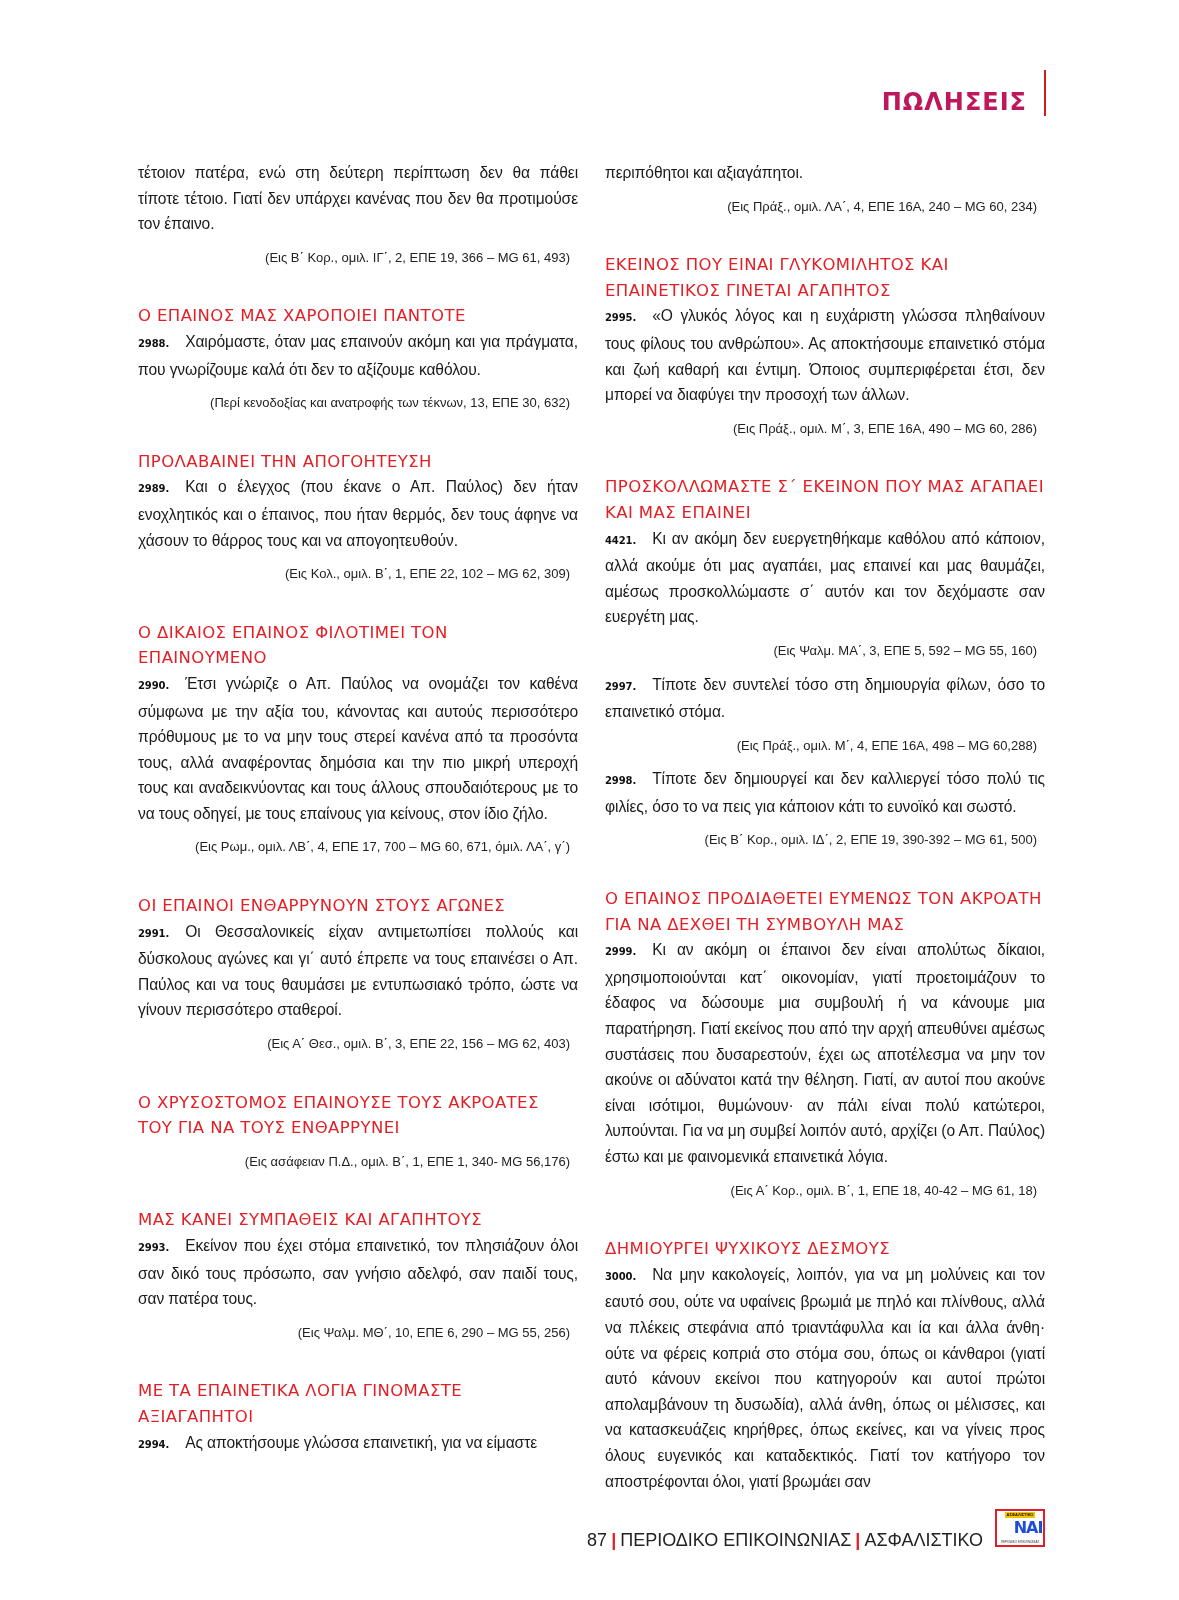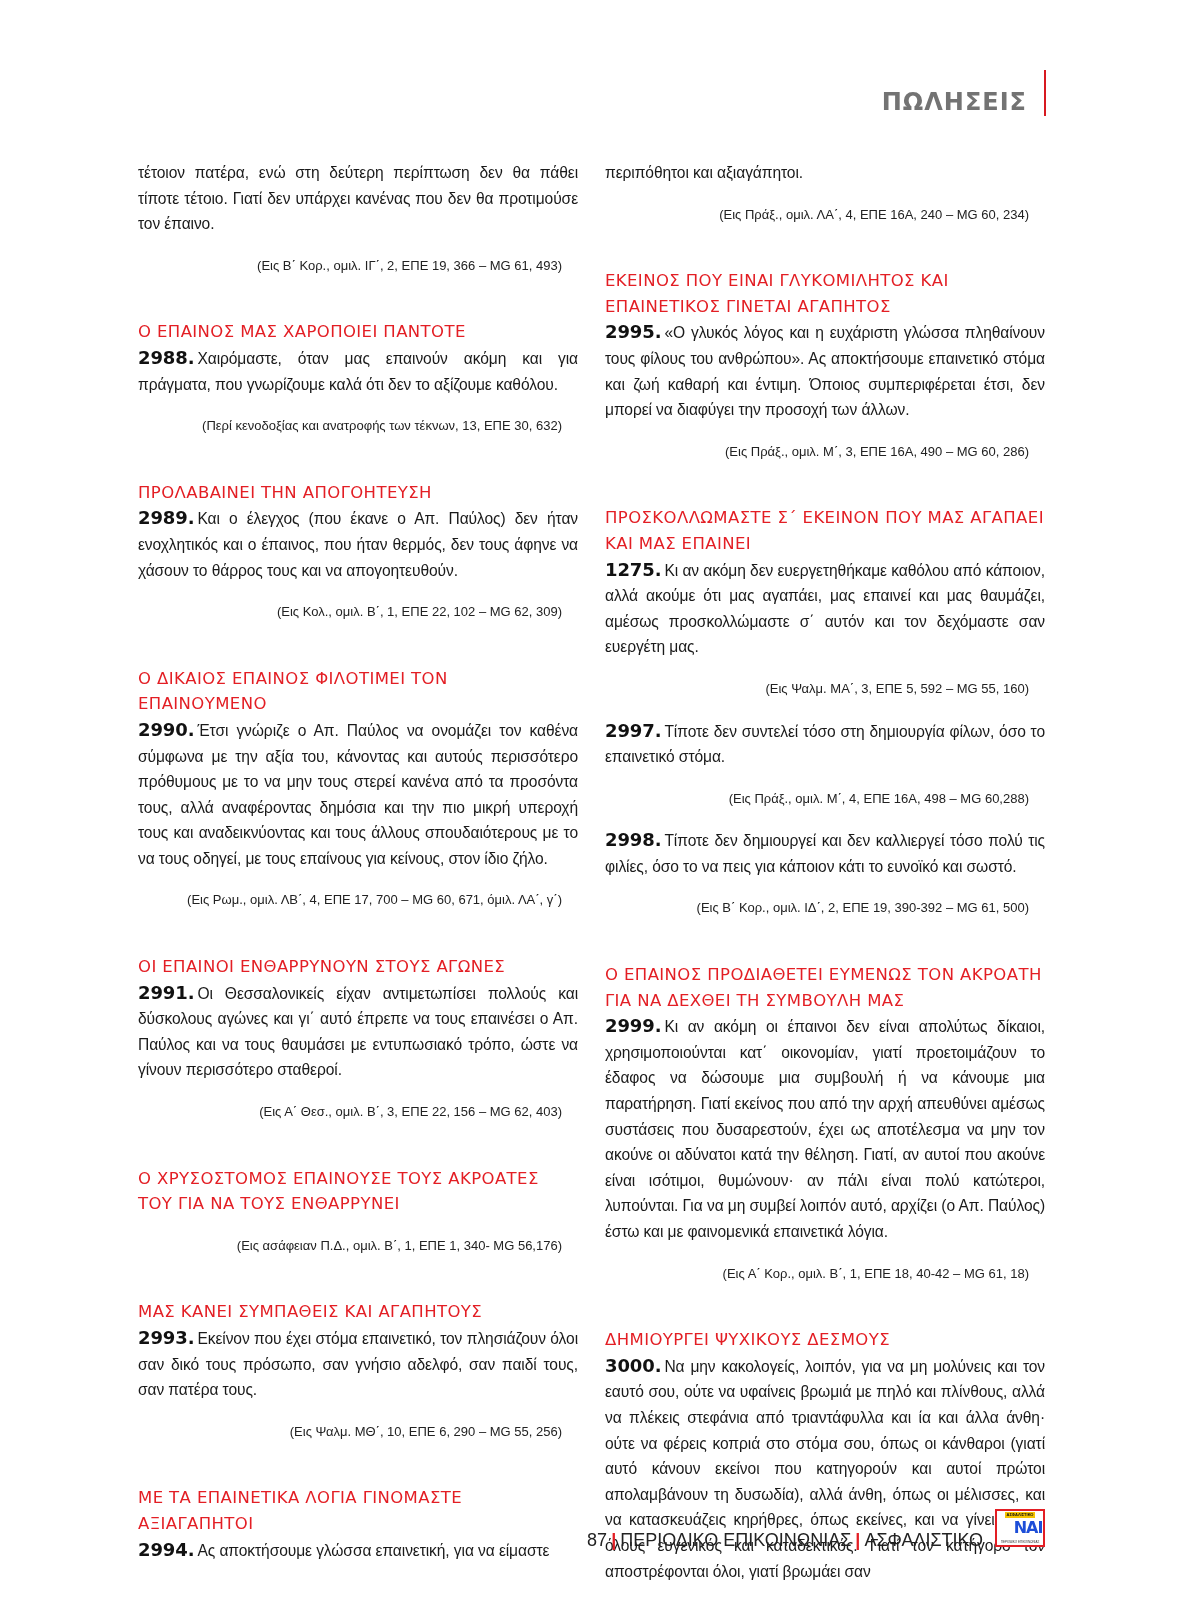--- a/index.html
+++ b/index.html
@@ -1,26 +1,26 @@
 <!DOCTYPE html>
 <html><head>
 <meta charset="utf-8">
 <style>
   html, body { margin:0; padding:0; background:#ffffff; }
   body { width:1179px; height:1600px; position:relative; overflow:hidden;
          font-family:"Liberation Sans", sans-serif; color:#1a1a1a; }
   .section-title { position:absolute; top:88px; right:152px; font-family:"DejaVu Sans", sans-serif;
-                   font-weight:bold; font-size:24px; letter-spacing:1px; color:#737373; }
+                   font-weight:bold; font-size:24px; letter-spacing:1px; color:#be185d; }
   .header-rule { position:absolute; top:70px; left:1044px; width:2px; height:46px; background:#d71920; }
   .col { position:absolute; top:160px; width:440px; }
   .col-left { left:138px; }
   .col-right { left:605px; }
   .p { font-size:15.6px; line-height:25.6px; text-align:justify; margin:0; letter-spacing:-0.1px; }
-  .num { font-family:"DejaVu Sans", sans-serif; font-weight:bold; font-size:18px; color:#111; margin-right:3px; }
-  .cite { font-size:13px; line-height:25.6px; text-align:right; margin:16px; color:#222; }
+  .num { font-family:"DejaVu Sans", sans-serif; font-weight:bold; font-size:10px; color:#111; margin-right:16px; }
+  .cite { font-size:13px; line-height:25.6px; text-align:right; margin:8px; color:#222; }
   .h { font-family:"DejaVu Sans", sans-serif; font-weight:normal; font-size:16.5px; line-height:25.6px;
        color:#e31e24; margin:0; letter-spacing:0.4px; }
   .gap { height:25px; }
   .footer { position:absolute; top:1518px; right:196px; font-size:18px; color:#222; white-space:nowrap;margin-top:12px; }
   .bar { color:#e31e24; font-weight:bold; margin:0 4px; }
   .logo { position:absolute; top:1509px; left:995px; width:50px; height:38px; border:2px solid #e31e24;
           background:#fff; box-sizing:border-box; }
   .logo-top { position:absolute; top:1px; left:8px; width:30px; height:6px; background:#f5c400;
               font-size:4px; line-height:6px; text-align:center; color:#111; font-weight:bold; }
   .logo-main { position:absolute; top:5px; left:8px; width:46px; text-align:center;
@@ -66,21 +66,21 @@
   </div>
 <div class="col col-right">
     <p class="p"><span>περιπόθητοι και αξιαγάπητοι.</span></p>
     <p class="cite">(Εις Πράξ., ομιλ. ΛΑ΄, 4, ΕΠΕ 16Α, 240 – MG 60, 234)</p>
     <div class="gap"></div>
     <h3 class="h">ΕΚΕΙΝΟΣ ΠΟΥ ΕΙΝΑΙ ΓΛΥΚΟΜΙΛΗΤΟΣ ΚΑΙ ΕΠΑΙΝΕΤΙΚΟΣ ΓΙΝΕΤΑΙ ΑΓΑΠΗΤΟΣ</h3>
     <p class="p"><span class="num">2995.</span><span>«Ο γλυκός λόγος και η ευχάριστη γλώσσα πληθαίνουν τους φίλους του ανθρώπου». Ας αποκτήσουμε επαινετικό στόμα και ζωή καθαρή και έντιμη. Όποιος συμπεριφέρεται έτσι, δεν μπορεί να διαφύγει την προσοχή των άλλων.</span></p>
     <p class="cite">(Εις Πράξ., ομιλ. Μ΄, 3, ΕΠΕ 16Α, 490 – MG 60, 286)</p>
     <div class="gap"></div>
     <h3 class="h">ΠΡΟΣΚΟΛΛΩΜΑΣΤΕ Σ΄ ΕΚΕΙΝΟΝ ΠΟΥ ΜΑΣ ΑΓΑΠΑΕΙ ΚΑΙ ΜΑΣ ΕΠΑΙΝΕΙ</h3>
-    <p class="p"><span class="num">1275.</span><span>Κι αν ακόμη δεν ευεργετηθήκαμε καθόλου από κάποιον, αλλά ακούμε ότι μας αγαπάει, μας επαινεί και μας θαυμάζει, αμέσως προσκολλώμαστε σ΄ αυτόν και τον δεχόμαστε σαν ευεργέτη μας.</span></p>
+    <p class="p"><span class="num">4421.</span><span>Κι αν ακόμη δεν ευεργετηθήκαμε καθόλου από κάποιον, αλλά ακούμε ότι μας αγαπάει, μας επαινεί και μας θαυμάζει, αμέσως προσκολλώμαστε σ΄ αυτόν και τον δεχόμαστε σαν ευεργέτη μας.</span></p>
     <p class="cite">(Εις Ψαλμ. ΜΑ΄, 3, ΕΠΕ 5, 592 – MG 55, 160)</p>
     <p class="p"><span class="num">2997.</span><span>Τίποτε δεν συντελεί τόσο στη δημιουργία φίλων, όσο το επαινετικό στόμα.</span></p>
     <p class="cite">(Εις Πράξ., ομιλ. Μ΄, 4, ΕΠΕ 16Α, 498 – MG 60,288)</p>
     <p class="p"><span class="num">2998.</span><span>Τίποτε δεν δημιουργεί και δεν καλλιεργεί τόσο πολύ τις φιλίες, όσο το να πεις για κάποιον κάτι το ευνοϊκό και σωστό.</span></p>
     <p class="cite">(Εις Β΄ Κορ., ομιλ. ΙΔ΄, 2, ΕΠΕ 19, 390-392 – MG 61, 500)</p>
     <div class="gap"></div>
     <h3 class="h">Ο ΕΠΑΙΝΟΣ ΠΡΟΔΙΑΘΕΤΕΙ ΕΥΜΕΝΩΣ ΤΟΝ ΑΚΡΟΑΤΗ ΓΙΑ ΝΑ ΔΕΧΘΕΙ ΤΗ ΣΥΜΒΟΥΛΗ ΜΑΣ</h3>
     <p class="p"><span class="num">2999.</span><span>Κι αν ακόμη οι έπαινοι δεν είναι απολύτως δίκαιοι, χρησιμοποιούνται κατ΄ οικονομίαν, γιατί προετοιμάζουν το έδαφος να δώσουμε μια συμβουλή ή να κάνουμε μια παρατήρηση. Γιατί εκείνος που από την αρχή απευθύνει αμέσως συστάσεις που δυσαρεστούν, έχει ως αποτέλεσμα να μην τον ακούνε οι αδύνατοι κατά την θέληση. Γιατί, αν αυτοί που ακούνε είναι ισότιμοι, θυμώνουν· αν πάλι είναι πολύ κατώτεροι, λυπούνται. Για να μη συμβεί λοιπόν αυτό, αρχίζει (ο Απ. Παύλος) έστω και με φαινομενικά επαινετικά λόγια.</span></p>
     <p class="cite">(Εις Α΄ Κορ., ομιλ. Β΄, 1, ΕΠΕ 18, 40-42 – MG 61, 18)</p>
     <div class="gap"></div>

